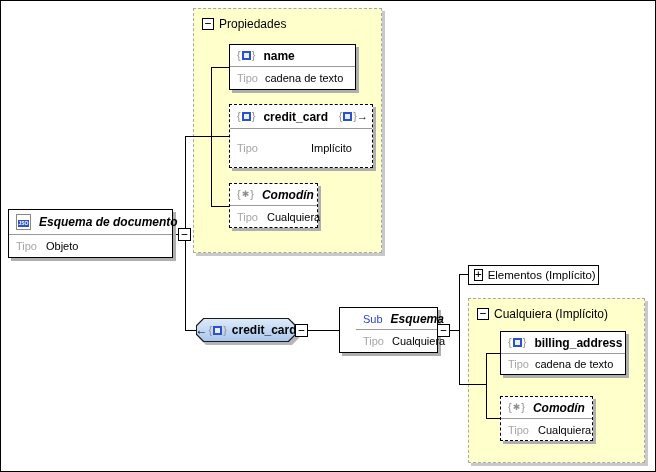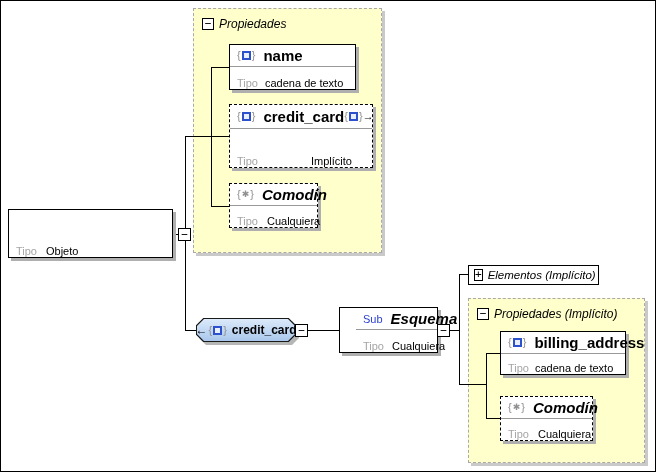--- a/index.html
+++ b/index.html
@@ -17,21 +17,21 @@
     background:#FFFFCC;
     border:1px dashed #A8A8A8;
     box-shadow:3px 3px 0 0 #C9C9C9;
     z-index:1;
   }
   .group-header{
     position:absolute;top:8px;left:8px;
     display:flex;align-items:center;gap:5px;
   }
   .group-label{
-    font-style:italic;font-size:12px;color:#000;white-space:nowrap;
+    font-size:12px;color:#000;white-space:nowrap;
   }
   
   .toggle{
     width:12px;height:12px;
     background:#fff;border:1px solid #000;
     font-size:11px;line-height:10px;text-align:center;
     color:#000;box-sizing:border-box;
     font-family:"DejaVu Sans Mono", monospace;
     cursor:pointer;
   }
@@ -52,27 +52,27 @@
   }
   .pbox.dashed{border-style:dashed;}
   .pbox.noshadow{box-shadow:none;}
   .pbox-title{
     display:flex;align-items:center;
     border-bottom:1px solid #999;
     padding:0 4px 0 7px;
     flex:0 0 auto;
   }
   .pbox-row{
-    flex:1;display:flex;align-items:flex-end;
+    flex:1;display:flex;align-items:center;
     padding:0 4px 0 7px;
     font-size:11px;white-space:nowrap;
   }
   .row-label{color:#A6A6A6;flex:0 0 auto;}
   .row-value{color:#000;}
-  .title-text{font-size:15px;font-weight:bold;color:#000;white-space:nowrap;margin-left:8px;}
+  .title-text{font-size:12px;font-weight:bold;color:#000;white-space:nowrap;margin-left:8px;}
   .title-text.italic{font-weight:bold;font-style:italic;}
   .title-prefix{font-size:11px;color:#2B3FD0;white-space:nowrap;}
   
   .prop-icon{display:inline-flex;align-items:center;flex:0 0 auto;}
   .brace{color:#909090;font-size:11px;font-weight:normal;line-height:11px;}
   .blue-square{
     width:5px;height:5px;margin:0 1px;
     border:2px solid #2D50CC;background:#E8F0FF;
   }
   .wildcard-star{color:#909090;font-size:9px;line-height:9px;margin:0 1px;}
@@ -112,41 +112,47 @@
   <div class="group" style="left:192px;top:7px;width:187px;height:243px;">
     <div class="group-header">
       <span class="toggle">−</span>
       <span class="group-label">Propiedades</span>
     </div>
   </div>
 
   <div class="group" style="left:467px;top:297px;width:175px;height:163px;">
     <div class="group-header">
       <span class="toggle">−</span>
-      <span class="group-label">Propiedades (Implícito)</span>
+      <span class="group-label">Cualquiera (Implícito)</span>
     </div>
   </div>
 
   <div class="line hline" style="left:170px;top:233px;width:15px;"></div>
   <div class="line vline" style="left:184px;top:135px;height:195px;"></div>
   <div class="line hline" style="left:184px;top:135px;width:44px;"></div>
   <div class="line vline" style="left:210px;top:66px;height:140px;"></div>
   <div class="line hline" style="left:210px;top:66px;width:18px;"></div>
   <div class="line hline" style="left:210px;top:205px;width:18px;"></div>
   <div class="line hline" style="left:184px;top:329px;width:12px;"></div>
   <div class="line hline" style="left:306px;top:329px;width:32px;"></div>
   <div class="line hline" style="left:448px;top:329px;width:10px;"></div>
   <div class="line vline" style="left:458px;top:273px;height:110px;"></div>
   <div class="line hline" style="left:458px;top:273px;width:9px;"></div>
   <div class="line hline" style="left:458px;top:383px;width:27px;"></div>
   <div class="line vline" style="left:485px;top:352px;height:65px;"></div>
   <div class="line hline" style="left:485px;top:352px;width:14px;"></div>
   <div class="line hline" style="left:485px;top:417px;width:14px;"></div>
 
   <div class="pbox" style="left:7px;top:208px;width:165px;height:49px;">
+    <div class="pbox-title" style="height:24px;">
+      <span class="json-icon">
+        <span class="badge">JSO</span>
+      </span>
+      <span class="title-text italic">Esquema de documento</span>
+    </div>
     <div class="pbox-row">
       <span class="row-label" style="width:30px;">Tipo</span>
       <span class="row-value">Objeto</span>
     </div>
   </div>
   <span class="toggle connector" style="left:177px;top:227px;">−</span>
 
   <div class="pbox" style="left:228px;top:43px;width:127px;height:46px;">
     <div class="pbox-title" style="height:21px;">
       <span class="prop-icon">

